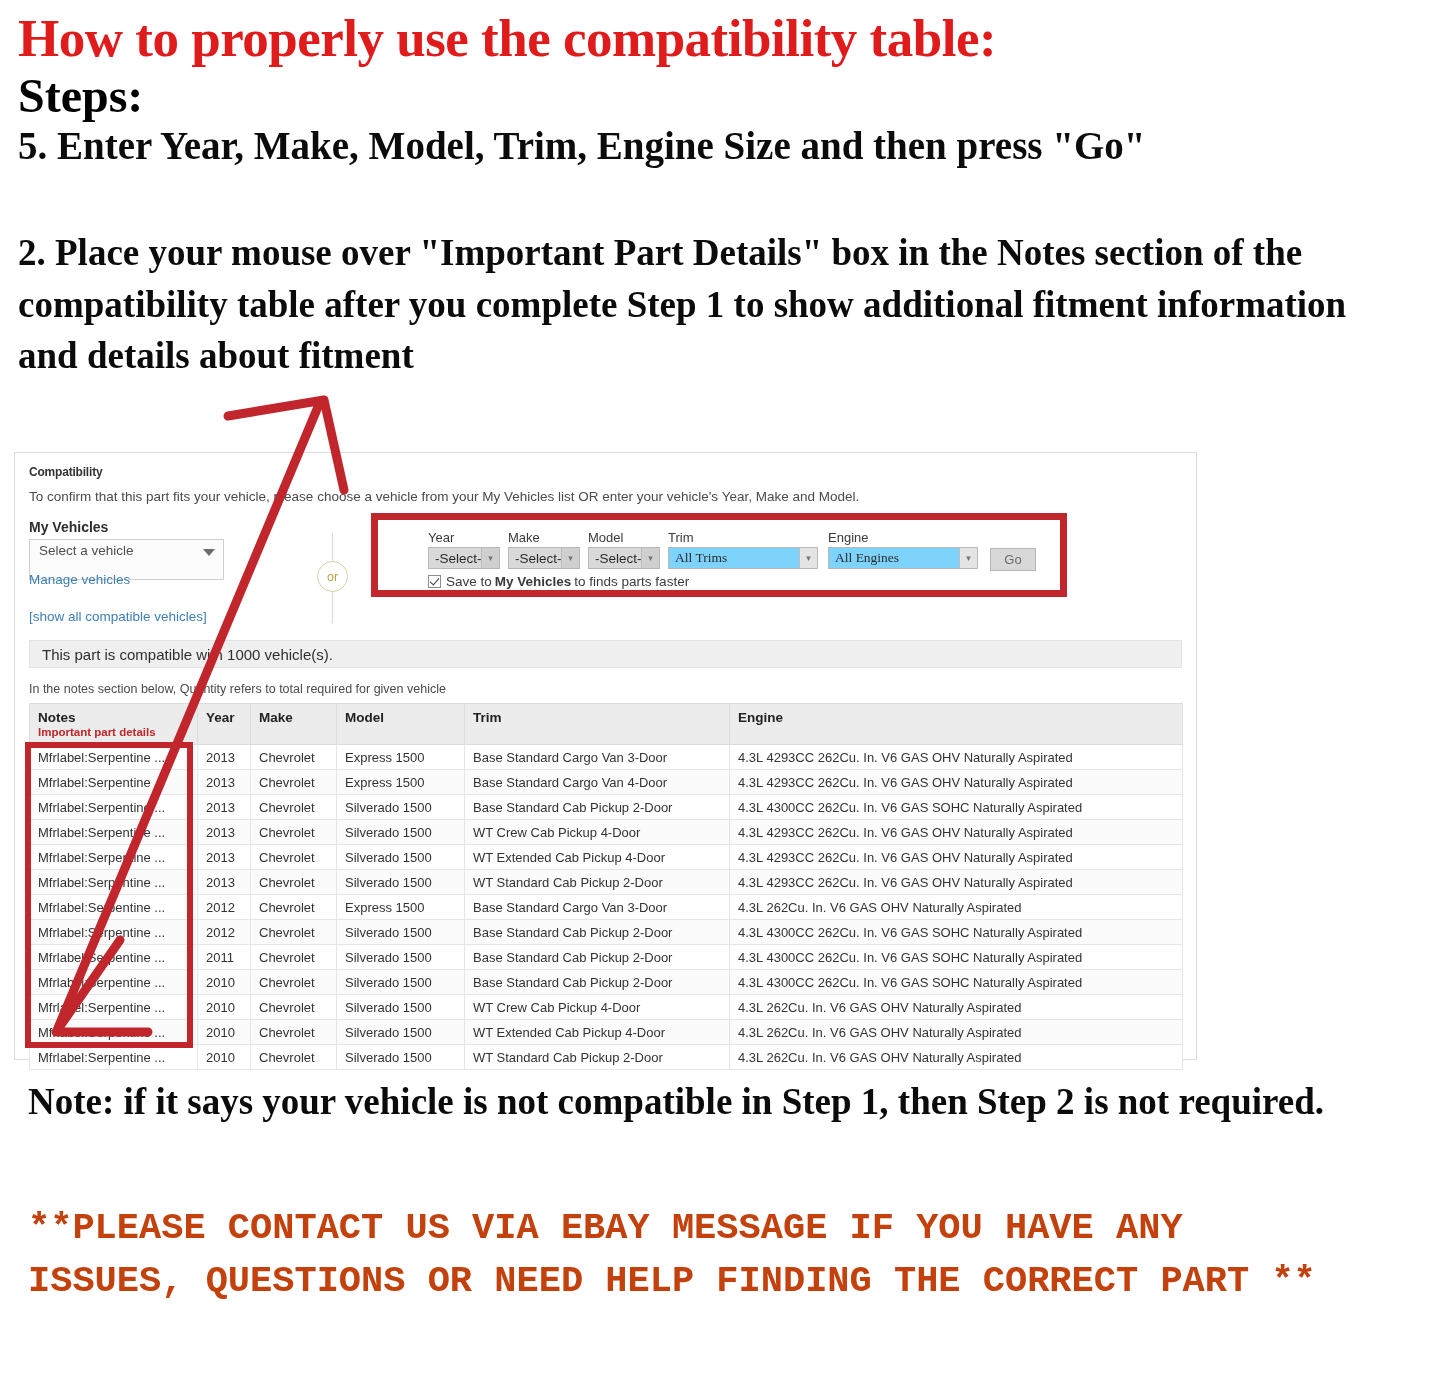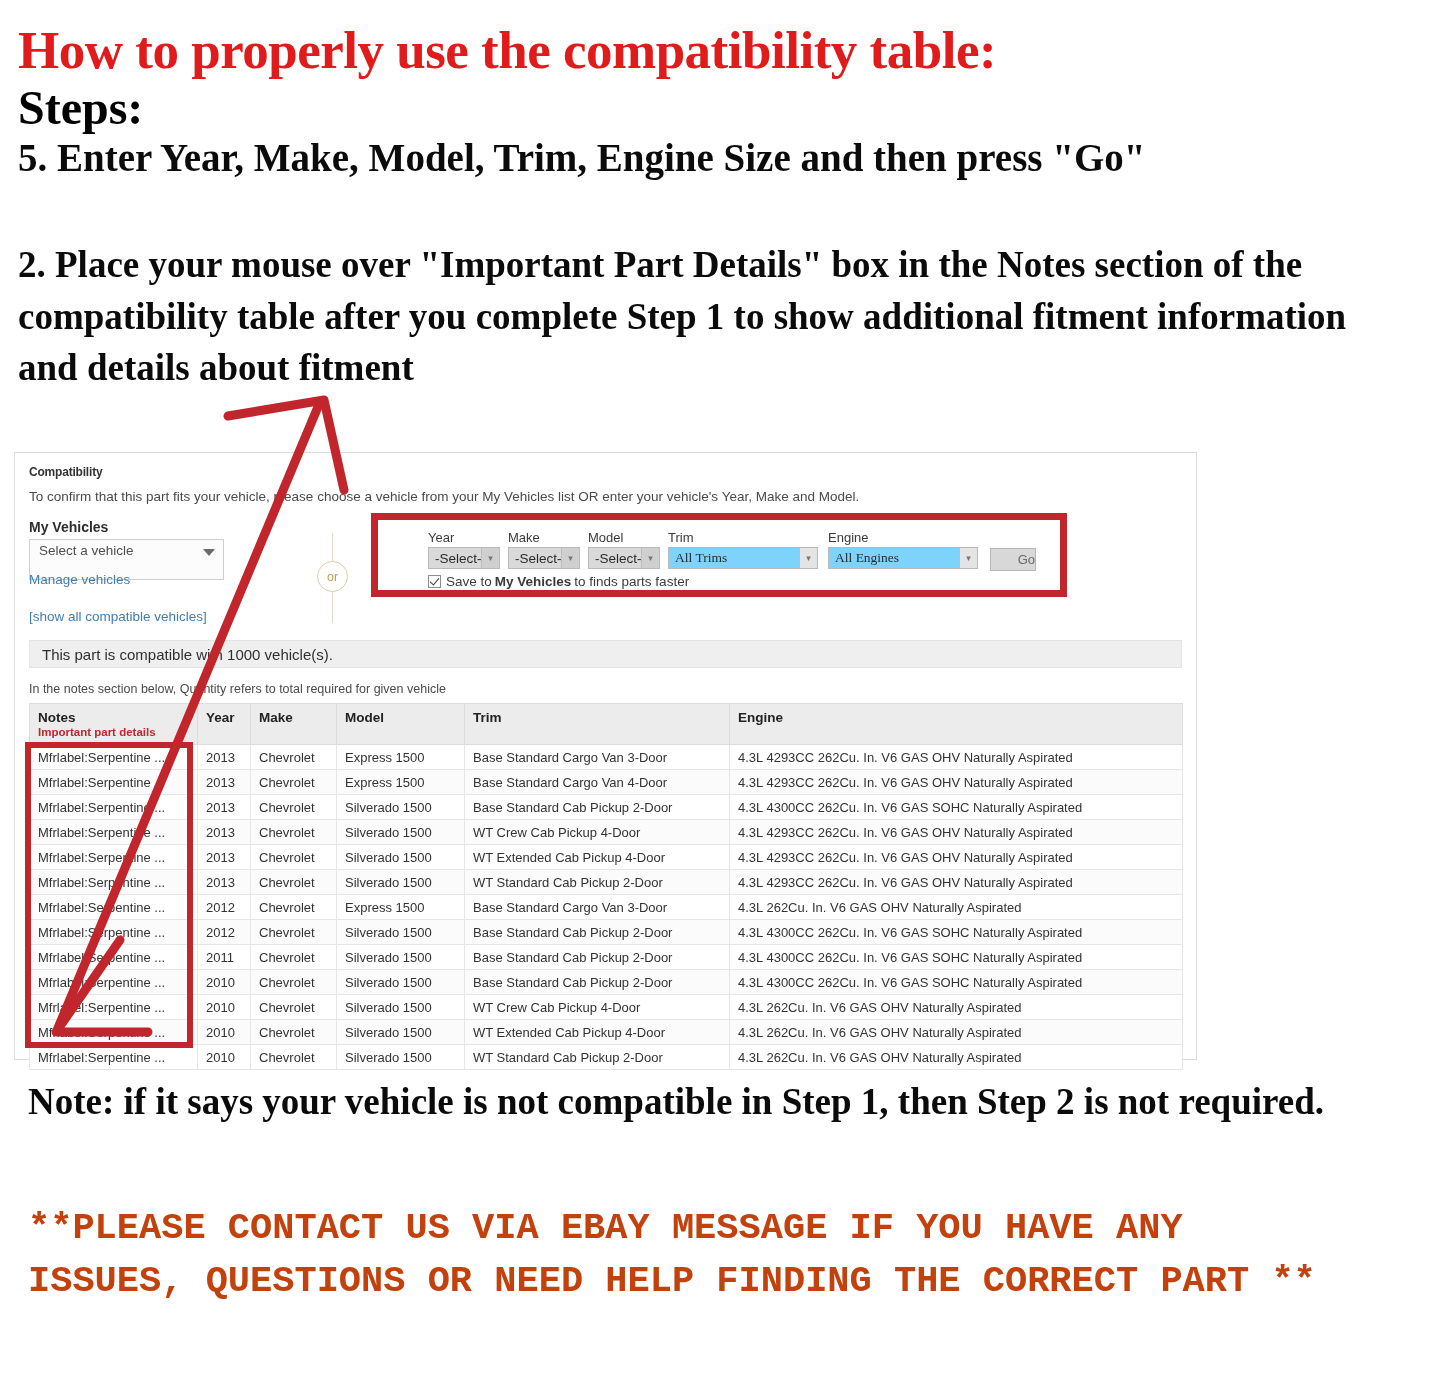--- a/index.html
+++ b/index.html
@@ -22,21 +22,21 @@
     top: 10px;
     width: 1400px;
   }
   .headline {
     font-family: "Liberation Serif", serif;
     font-weight: bold;
     color: #e01b1b;
     font-size: 53px;
     line-height: 1.06;
     letter-spacing: -0.5px;
-    margin: 12px 0 4px 0;
+    margin: 0 0 4px 0;
     white-space: nowrap;
   }
   .steps-label {
     font-family: "Liberation Serif", serif;
     font-weight: bold;
     color: #000000;
     font-size: 48px;
     line-height: 1.08;
     margin: 0 0 2px 0;
   }
@@ -236,21 +236,21 @@
     position: absolute;
     left: 612px;
     top: 28px;
     width: 46px;
     height: 23px;
     background: #d8d8d8;
     border: 1px solid #b6b6b6;
     color: #6a6a6a;
     font-size: 13px;
     line-height: 21px;
-    text-align: right;
+    text-align: center;
     box-sizing: border-box;
   }
   .save-row {
     position: absolute;
     left: 50px;
     top: 54px;
     display: flex;
     align-items: center;
     font-size: 13.5px;
     color: #3a3a3a;

